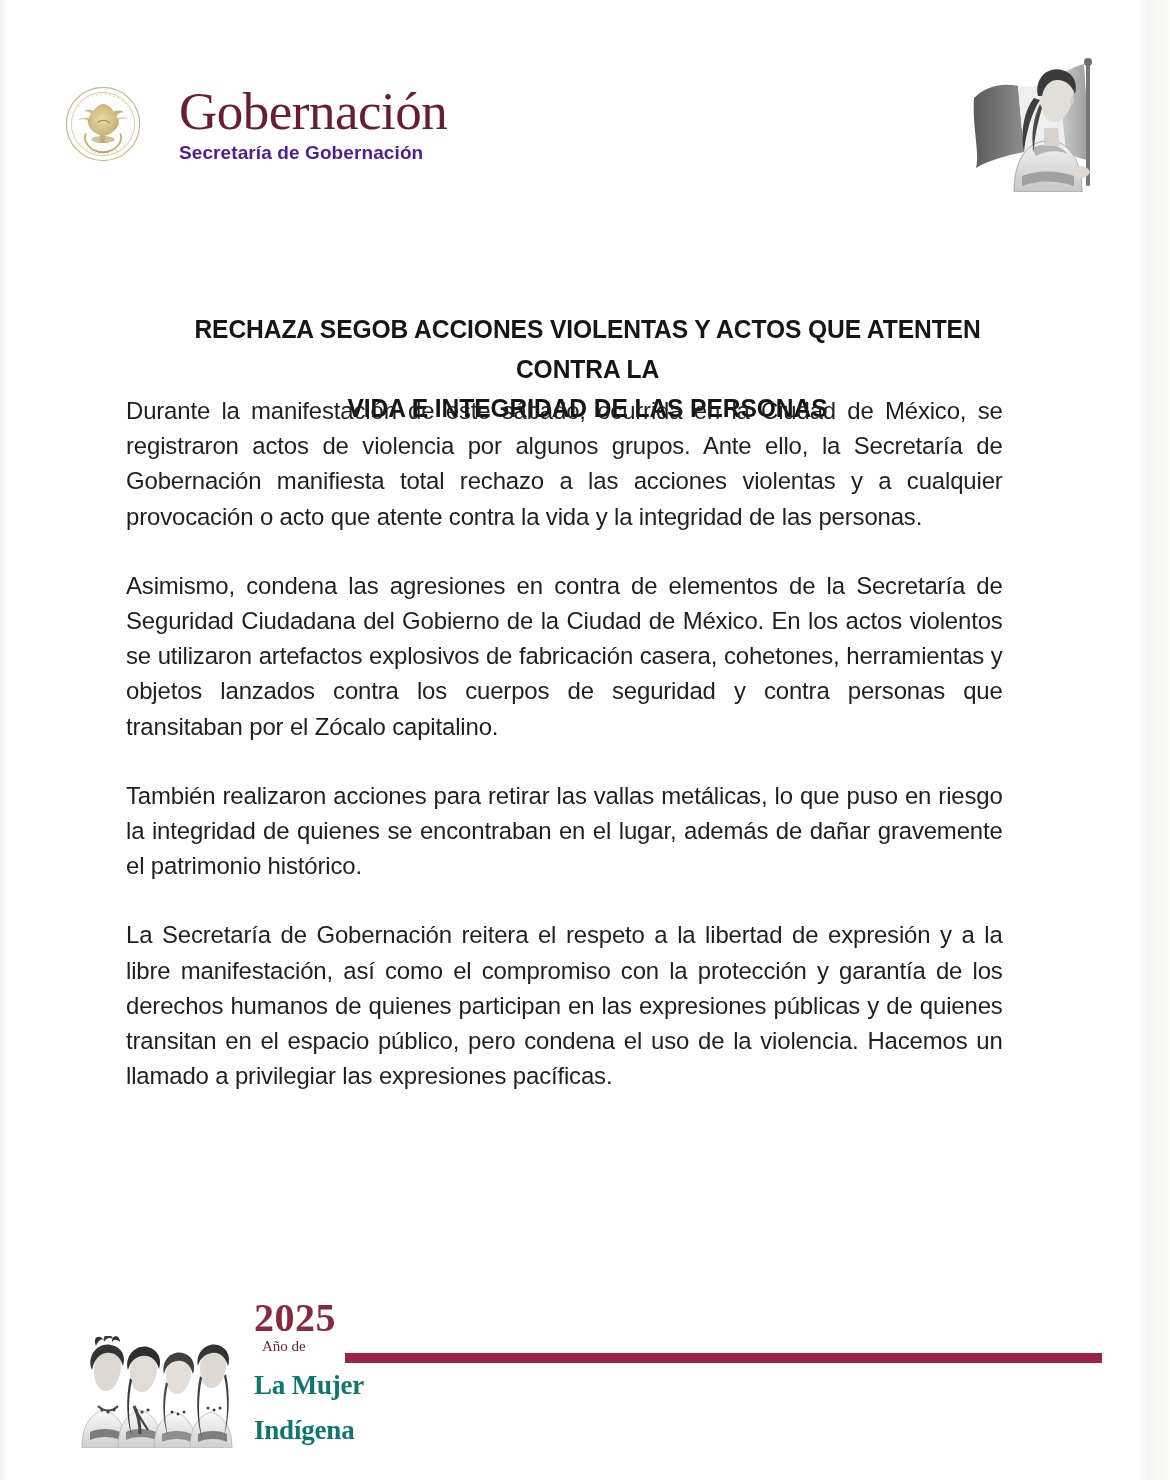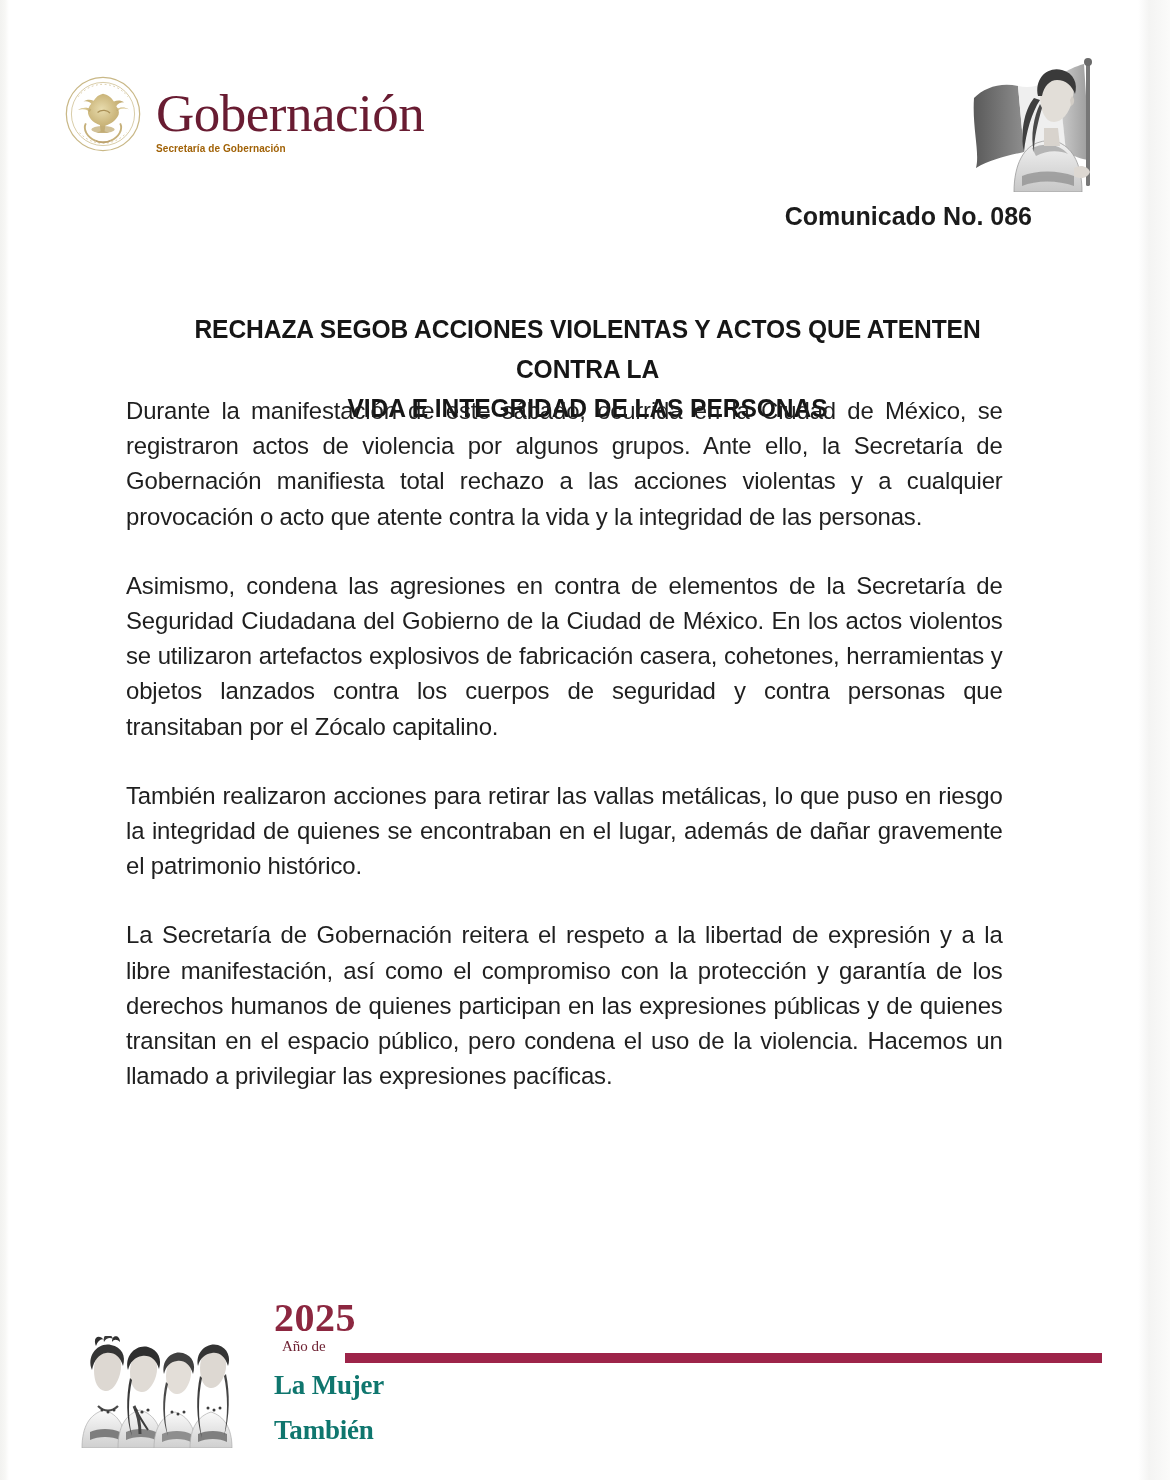--- a/index.html
+++ b/index.html
@@ -34,23 +34,24 @@
   }
 
   
   .header {
     position: absolute;
     left: 0; top: 0;
     width: 1170px; height: 190px;
   }
   .brand {
     position: absolute;
-    left: 64px; top: 72px;
+    left: 64px; top: 82px;
     display: flex;
-    align-items: flex-end;
+    align-items: center;
+    gap: 23px;
   }
   .seal {
     width: 78px; height: 80px;
     flex: 0 0 auto;
     margin-top: 2px;
   }
   .brand-text {
     margin-left: 14px;
     padding-top: 2px;
   }
@@ -58,23 +59,23 @@
     font-family: "Liberation Serif", serif;
     font-size: 53px;
     line-height: 1.02;
     color: #691C32;
     letter-spacing: -0.5px;
     white-space: nowrap;
   }
   .brand-sub {
     margin-top: 3px;
     font-family: "Liberation Sans", sans-serif;
-    font-size: 10px;
-    font-weight: bold;
-    color: #a16207;
+    font-size: 19px;
+    font-weight: bold;
+    color: #4c1d95;
     letter-spacing: 0.1px;
     white-space: nowrap;
   }
   .flag-emblem {
     position: absolute;
     left: 962px; top: 56px;
     width: 148px; height: 136px;
   }
 
   
@@ -139,21 +140,20 @@
   .footer {
     position: absolute;
     left: 0; top: 1290px;
     width: 1170px; height: 150px;
   }
   .footer-logo {
     position: absolute;
     left: 78px; top: 8px;
     display: flex;
     align-items: flex-end;
-    gap: 20px;
   }
   .women-art {
     width: 168px; height: 112px;
     flex: 0 0 auto;
   }
   .year-lockup {
     margin-left: 8px;
     padding-bottom: 4px;
     font-family: "Liberation Serif", serif;
     color: #8C2740;
@@ -286,21 +286,20 @@
       <path d="M76 40 C72 22 86 10 100 14 C112 17 116 28 113 38
                C110 30 104 24 95 24 C88 24 82 30 80 40 Z" fill="#3a3a3a"></path>
       <path d="M78 44 C70 56 64 76 62 96 C58 78 62 54 72 42 Z" fill="#3f3f3f"></path>
       <path d="M80 52 C76 66 72 82 72 96 C68 80 72 60 78 48 Z" fill="#4a4a4a"></path>
 
       <path d="M112 112 C118 108 126 110 128 116 C126 122 118 124 112 120 Z" fill="#ddd8d2"></path>
     </svg>
   </div>
 
   <div class="dateblock">
-    <div class="comm-line">Comunicado No. 086</div>
   </div>
 
   <h1 class="doc-title">
     <span style="display: block;">RECHAZA SEGOB ACCIONES VIOLENTAS Y ACTOS QUE ATENTEN CONTRA LA</span>
     <span style="display: block;">VIDA E INTEGRIDAD DE LAS PERSONAS</span>
   </h1>
 
   <div class="body-copy">
     <p>Durante la manifestación de este sábado, ocurrida en la Ciudad de México, se registraron actos de violencia por algunos grupos. Ante ello, la Secretaría de Gobernación manifiesta total rechazo a las acciones violentas y a cualquier provocación o acto que atente contra la vida y la integridad de las personas.</p>
     <p>Asimismo, condena las agresiones en contra de elementos de la Secretaría de Seguridad Ciudadana del Gobierno de la Ciudad de México. En los actos violentos se utilizaron artefactos explosivos de fabricación casera, cohetones, herramientas y objetos lanzados contra los cuerpos de seguridad y contra personas que transitaban por el Zócalo capitalino.</p>
@@ -370,20 +369,20 @@
           <circle cx="130" cy="72" r="1.5" fill="#3d3d3d"></circle>
             <circle cx="136" cy="74" r="1.5" fill="#3d3d3d"></circle>
             <circle cx="142" cy="72" r="1.5" fill="#3d3d3d"></circle>
         </g>
       </svg>
 
       <div class="year-lockup">
         <div class="year-big">2025</div>
         <div class="year-small">Año de</div>
         <div class="year-l1">La Mujer</div>
-        <div class="year-l2">También</div>
+        <div class="year-l2">Indígena</div>
       </div>
     </div>
 
     <div class="footer-rule" style="left:345px; top:63px; position:absolute;"></div>
   </div>
 
 </div>
 
 </body></html>

